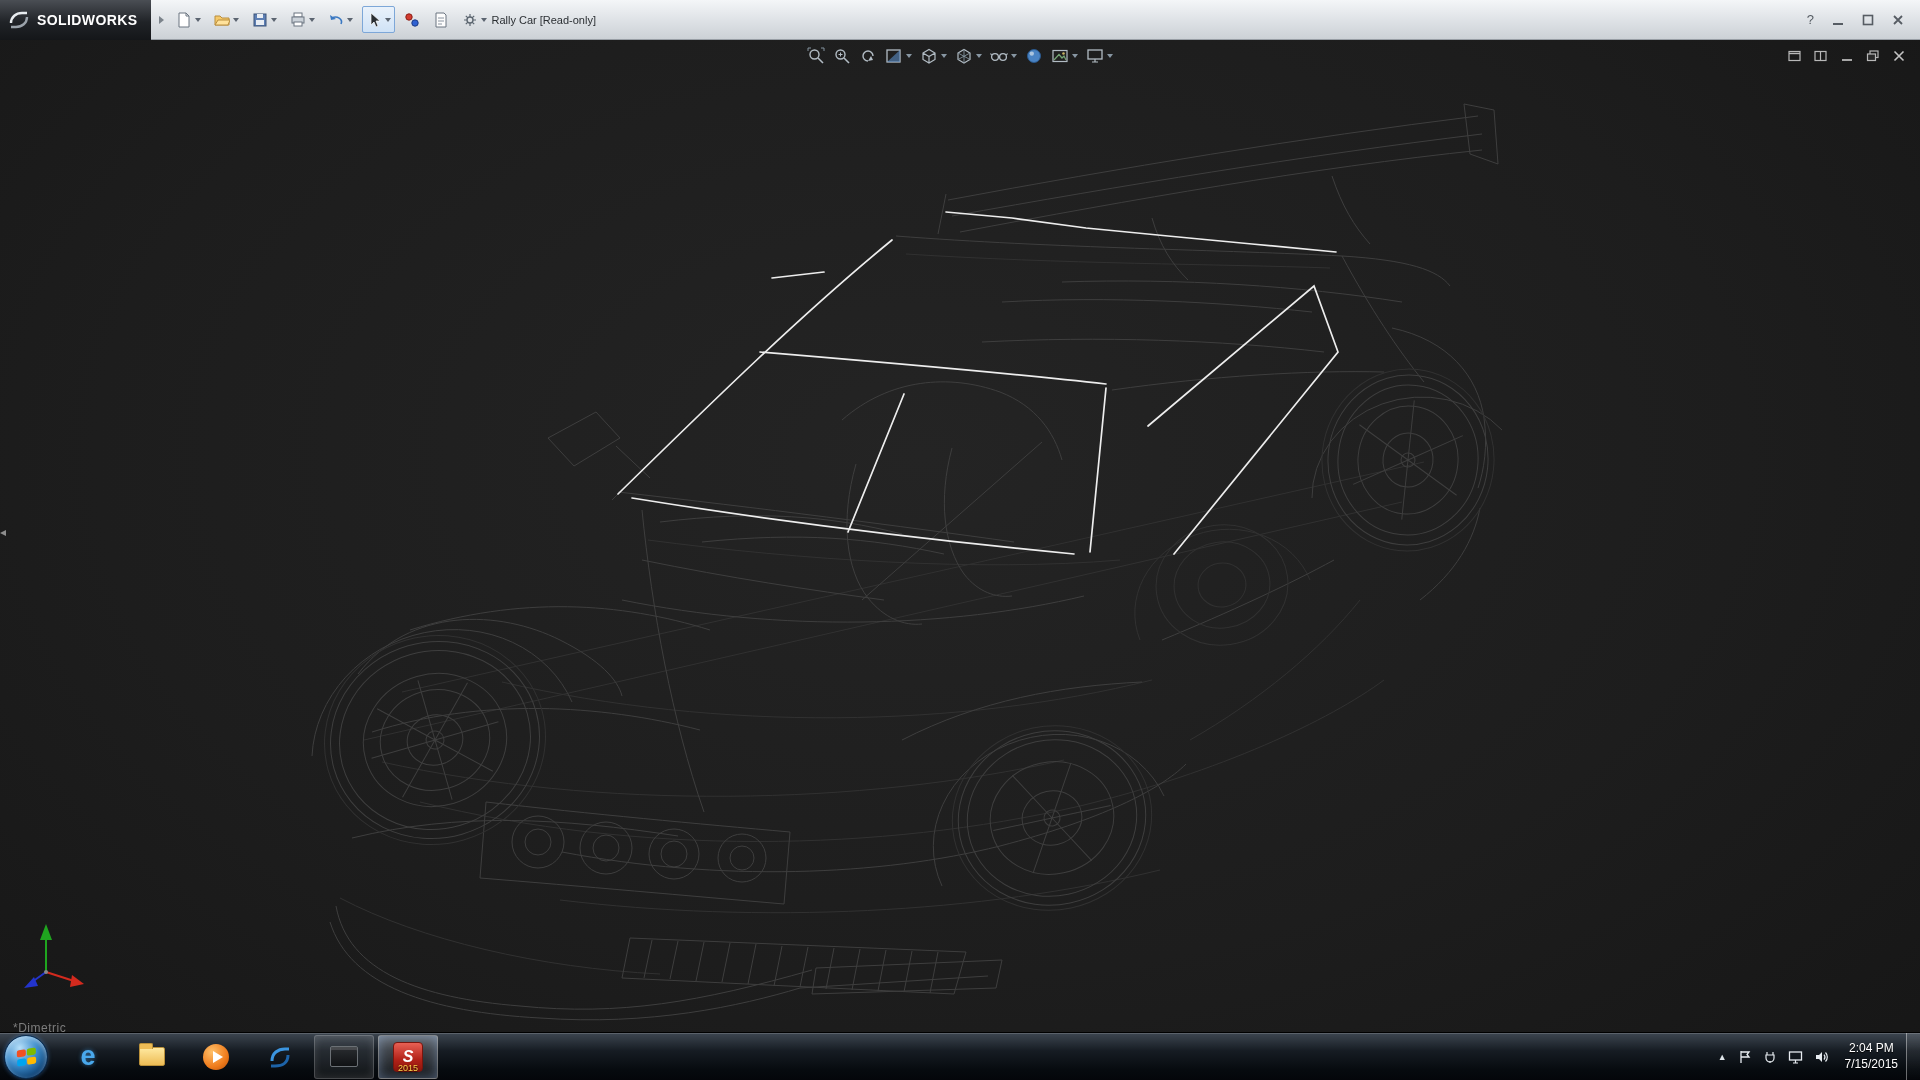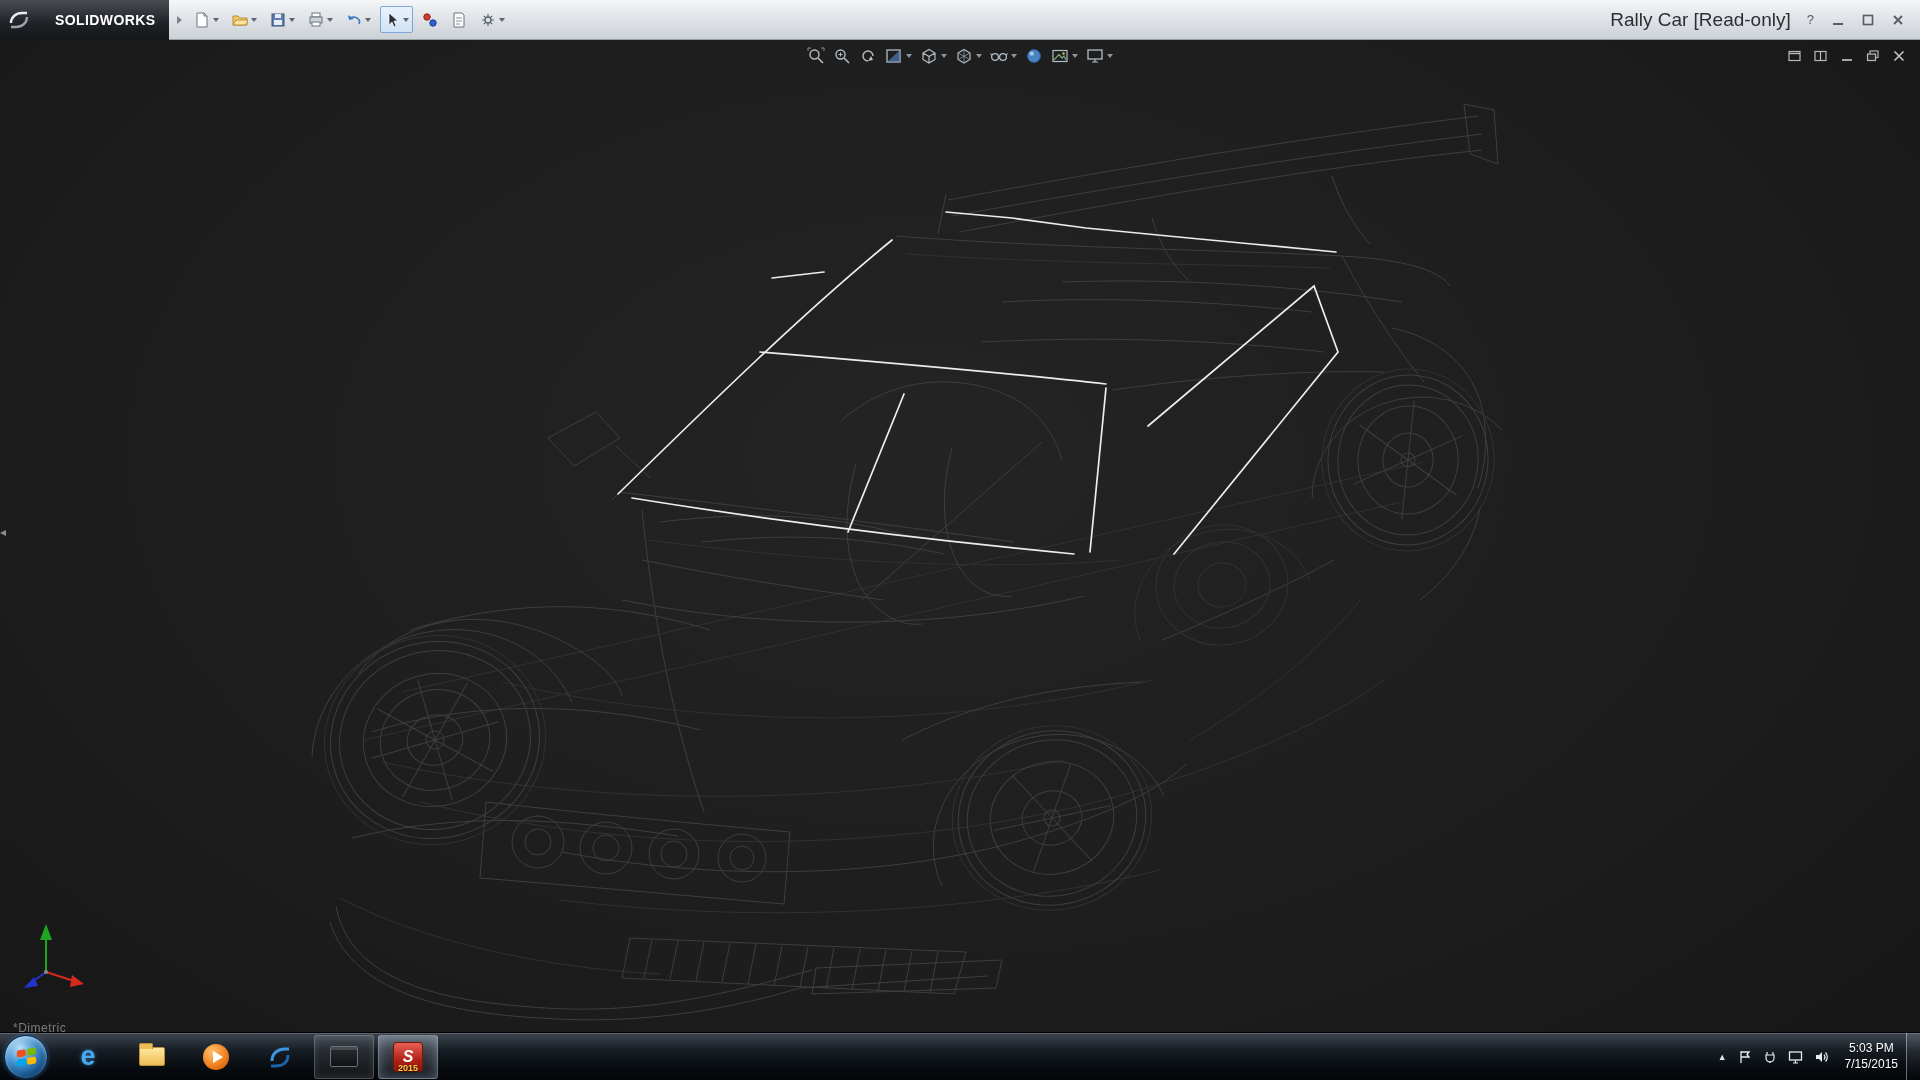--- a/index.html
+++ b/index.html
@@ -3,32 +3,32 @@
 <meta charset="utf-8">
 <style>
   *{box-sizing:border-box}
   body{margin:0;width:1920px;height:1080px;overflow:hidden;background:#000;
        font-family:"Liberation Sans","DejaVu Sans",sans-serif}
   .screen{width:1920px;height:1080px;display:flex;flex-direction:column}
 
   
   .titlebar{flex:0 0 40px;height:40px;background:linear-gradient(#f4f6f8,#dde1e5 55%,#ccd1d6);
             border-bottom:1px solid #989ea5;display:flex;align-items:center;position:relative}
-  .brand{height:40px;display:flex;align-items:center;gap:25px;padding:0 14px 0 8px;
+  .brand{height:40px;display:flex;align-items:center;gap:7px;padding:0 14px 0 8px;
          background:linear-gradient(#4a4e54,#202327 55%,#141619);color:#fff}
   .brand-text{font-weight:bold;font-size:14px;letter-spacing:.4px}
   .chev{width:0;height:0;border-top:4px solid transparent;border-bottom:4px solid transparent;
         border-left:5px solid #7b838b;margin:0 8px}
   .tools{display:flex;align-items:center;gap:5px}
   .tb-btn{display:flex;align-items:center;gap:2px;height:27px;padding:0 3px;border:1px solid transparent;
           border-radius:2px;background:transparent;cursor:default}
   .tb-btn.active{border-color:#7da7d8;background:linear-gradient(#eaf2fb,#cfe2f6)}
   .dd{width:0;height:0;border-left:3.5px solid transparent;border-right:3.5px solid transparent;
       border-top:4px solid #5b6470;margin-left:1px}
-  .title{flex:1;text-align:right;font-size:19px;color:#2b2f33;white-space:nowrap;overflow:hidden}
+  .title{flex:1;text-align:left;font-size:11px;color:#2b2f33;white-space:nowrap;overflow:hidden}
   .win-ctl{display:flex;align-items:center;gap:18px;padding:0 16px;color:#565c63}
   .win-ctl .glyph{font-size:13px;line-height:1}
 
   
   .viewport{flex:1;position:relative;overflow:hidden;
             background:radial-gradient(1500px 950px at 48% 42%, #242424 0%, #1d1d1d 55%, #151515 100%)}
   .car-svg{position:absolute;inset:0;width:100%;height:100%;display:block}
   .hud{position:absolute;top:7px;left:50%;transform:translateX(-50%);display:flex;align-items:center;gap:8px}
   .hud-btn{display:flex;align-items:center;gap:2px;opacity:.9}
   .hud .dd{border-top-color:#93a3b1}
@@ -62,21 +62,21 @@
   .wmp{width:26px;height:26px;border-radius:50%;background:radial-gradient(circle at 35% 30%,#ffc06a,#ef7c1c 60%,#b84f08);
        display:flex;align-items:center;justify-content:center}
   .wmp i{width:0;height:0;border-top:6px solid transparent;border-bottom:6px solid transparent;
          border-left:10px solid #fff;margin-left:3px}
   .cmdwin{width:28px;height:21px;background:linear-gradient(#2a2d31,#101214);border:1px solid #6b7075;border-radius:2px;
           box-shadow:inset 0 3px 0 rgba(255,255,255,.15)}
   .sw15{width:30px;height:30px;border-radius:4px;position:relative;display:flex;align-items:center;justify-content:center;
         background:linear-gradient(#e86054,#b22218 60%,#8c150c);border:1px solid #7a150d;
         color:#fff;font-weight:bold;font-size:16px;font-style:italic}
   .sw15 .badge{position:absolute;bottom:-2px;left:0;right:0;text-align:center;font-style:normal;
-               font-size:9px;font-weight:bold;color:#ffd24a;text-shadow:0 1px 2px #000}
+               font-size:9px;font-weight:normal;color:#ffd24a;text-shadow:0 1px 2px #000}
   .tray{margin-left:auto;display:flex;align-items:center;gap:11px;padding:0 8px;color:#e7ecf1}
   .tray .arrow{font-size:9px;color:#dfe5ea}
   .clock{text-align:center;color:#fff;font-size:12px;line-height:1.3;padding:0 8px;text-shadow:0 1px 1px #000}
   .show-desktop{width:14px;align-self:stretch;border-left:1px solid rgba(255,255,255,.4);
                 background:linear-gradient(rgba(255,255,255,.10),rgba(255,255,255,0))}
 </style>
 </head>
 <body>
 
 <div class="screen">
@@ -455,19 +455,19 @@
         <rect x="1.5" y="2" width="12" height="8" fill="none" stroke="#e7ecf1" stroke-width="1.3"></rect>
         <path d="M5,13 H10 M7.5,10 V13" stroke="#e7ecf1" stroke-width="1.2"></path>
       </svg>
       <svg width="15" height="14" viewBox="0 0 15 14">
         <path d="M2,5 H5 L8,2 V12 L5,9 H2 Z" fill="#e7ecf1"></path>
         <path d="M10,4.5 A4,4 0 0 1 10,9.5 M11.5,2.5 A6.5,6.5 0 0 1 11.5,11.5" stroke="#e7ecf1" fill="none" stroke-width="1.2"></path>
       </svg>
     </div>
 
     <div class="clock">
-      <div>5:03 PM</div>
+      <div>2:04 PM</div>
       <div>7/15/2015</div>
     </div>
     <div class="show-desktop"></div>
   </footer>
 
 </div>
 
 </body></html>

